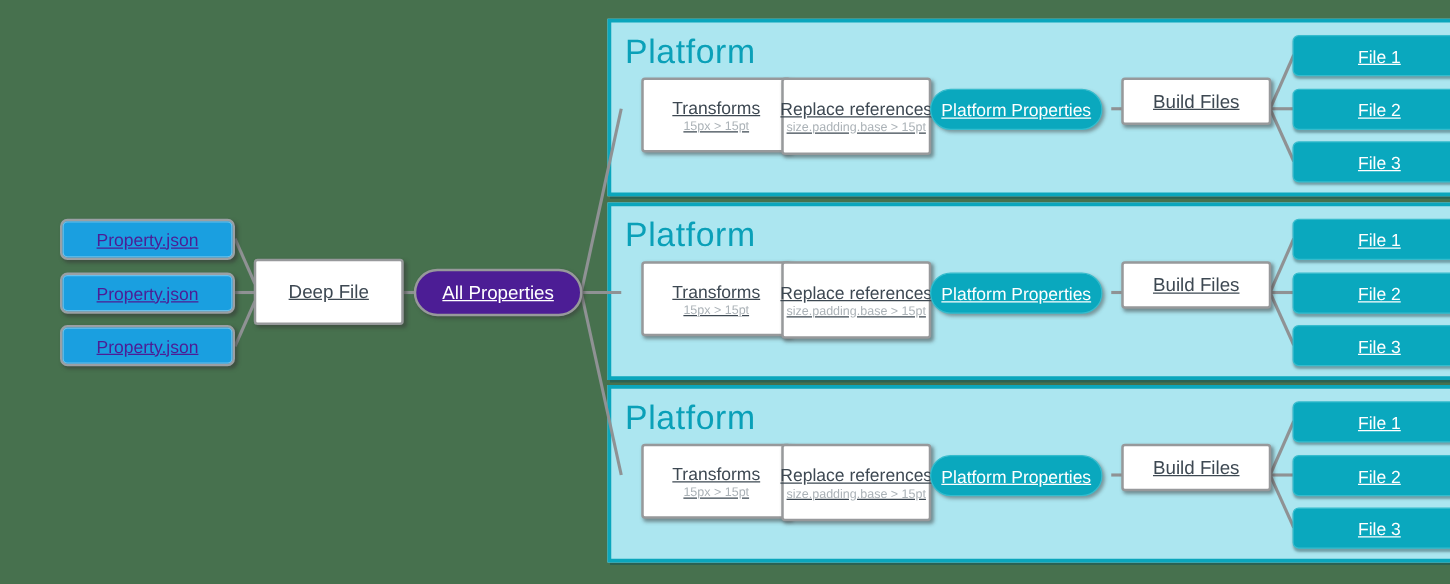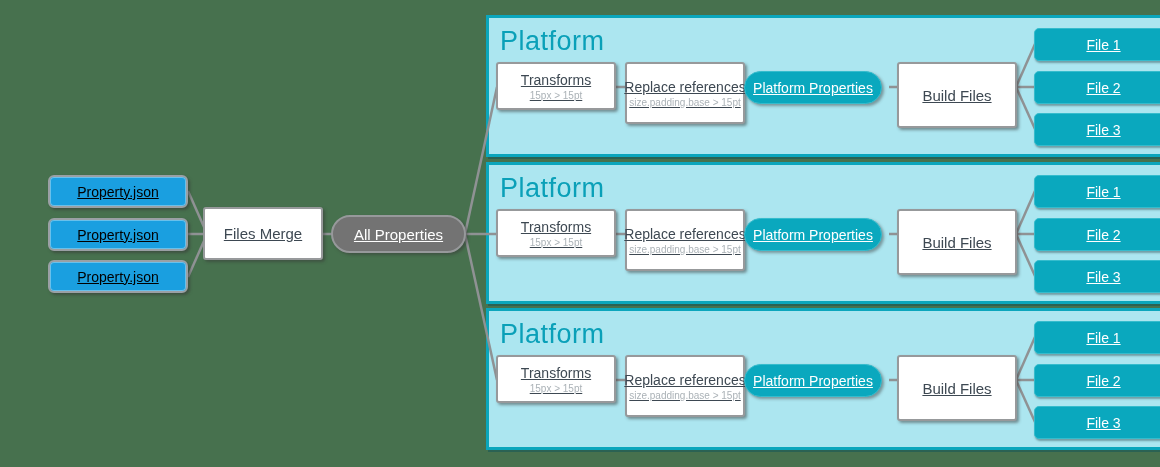--- a/index.html
+++ b/index.html
@@ -24,50 +24,50 @@
   svg.connectors{position:absolute;inset:0;z-index:2;pointer-events:none;}
   svg.connectors line{stroke:#8f9294;stroke-width:2.5;}
   
   .node{
     position:absolute;z-index:3;box-sizing:border-box;
     display:flex;flex-direction:column;align-items:center;justify-content:center;
     text-align:center;white-space:nowrap;text-decoration:underline;
   }
   .src{
     left:12px;width:140px;height:33px;border-radius:6px;
-    background:#1a9fe0;color:#000000;font-size:14px;
+    background:#1a9fe0;color:#4c1d95;font-size:14px;
     border:2px solid #9aa0a4;
     box-shadow:2px 2px 3px rgba(55,55,55,.55), inset 0 0 0 1px rgba(255,255,255,.35);
   }
   .white-box{
     background:#fff;border:2px solid #97999b;border-radius:3px;
     color:#3d4852;box-shadow:2px 2px 3px rgba(55,55,55,.5);
   }
   .white-box .lbl{font-size:14px;}
   .white-box .sub{font-size:10px;color:#abb2b7;margin-top:2px;}
   .pill-pink{
     left:295px;top:215px;width:135px;height:38px;border-radius:19px;
-    background:#737373;color:#fff;font-size:15px;
+    background:#4c1d95;color:#fff;font-size:15px;
     border:2px solid #97999b;box-shadow:2px 2px 3px rgba(55,55,55,.5);
   }
   .pill-teal{
     width:138px;height:33px;border-radius:17px;
     background:#0aa8be;color:#fff;font-size:14px;
     border:1px solid #35bccd;box-shadow:2px 2px 3px rgba(55,55,55,.45);
   }
   .file{
     left:998px;width:139px;height:33px;border-radius:5px;
     background:#0aa8be;color:#fff;font-size:14px;
     border:1px solid #35bccd;box-shadow:1px 2px 2px rgba(40,70,75,.45);
   }
   .deep-merge{left:167px;top:207px;width:120px;height:53px;}
-  .transforms{left:460px;width:120px;height:48px;}
+  .transforms{left:477px;width:120px;height:60px;}
   .replace{left:589px;width:120px;height:62px;}
   .props-pill{left:708px;}
-  .build{left:861px;width:120px;height:66px;}
+  .build{left:861px;width:120px;height:38px;}
 </style>
 </head>
 <body>
 
 <div class="canvas">
 
   <div class="panel" style="top:15px">
     <div class="panel-title">Platform</div>
   </div>
   <div class="panel" style="top:162px">
@@ -109,21 +109,21 @@
     <line x1="980" y1="380" x2="999" y2="337"></line>
     <line x1="980" y1="380" x2="999" y2="380"></line>
     <line x1="980" y1="380" x2="999" y2="422"></line>
   </svg>
 
   <div class="node src" style="top:175px">Property.json</div>
   <div class="node src" style="top:218px">Property.json</div>
   <div class="node src" style="top:260px">Property.json</div>
 
   <div class="node white-box deep-merge">
-    <span class="lbl" style="font-size:15px">Files Merge</span>
+    <span class="lbl" style="font-size:15px">Deep File</span>
   </div>
 
   <div class="node pill-pink">All Properties</div>
 
   <div class="node white-box transforms" style="top:62px">
     <span class="lbl">Transforms</span>
     <span class="sub">15px &gt; 15pt</span>
   </div>
   <div class="node white-box replace" style="top:62px">
     <span class="lbl">Replace references</span>

